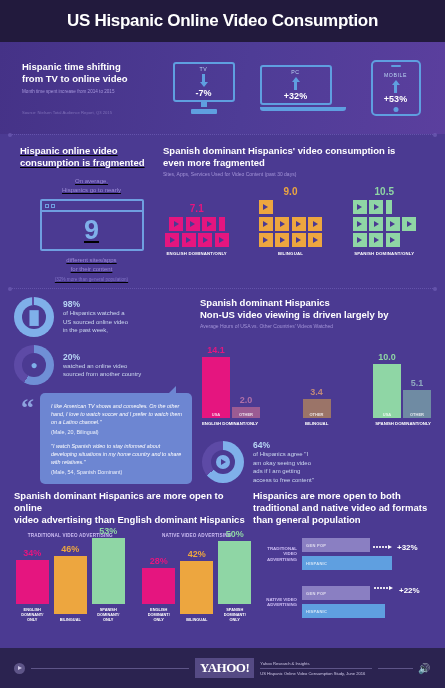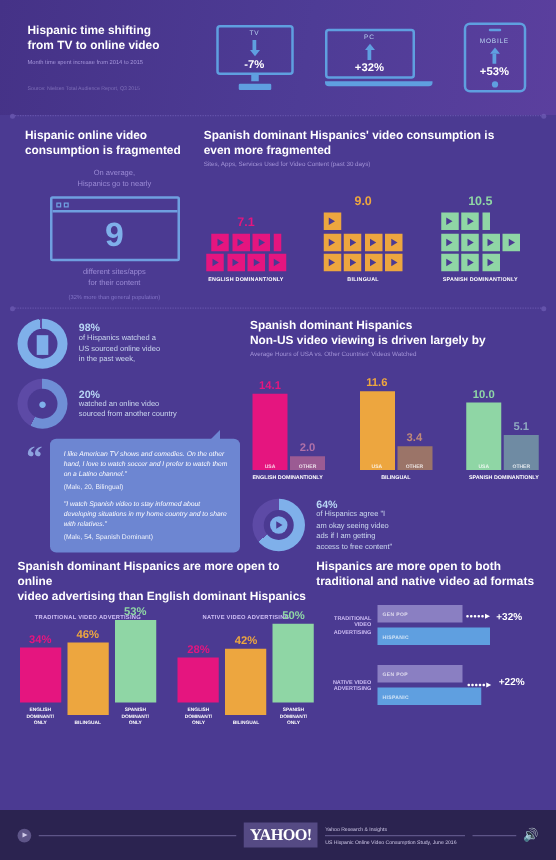--- a/index.html
+++ b/index.html
@@ -49,21 +49,21 @@
   .tv-stand{ width:26px;height:5px;background:#5f9fe0;margin:2px auto 0;border-radius:1px;}
   .tv-neck{ width:6px;height:5px;background:#5f9fe0;margin:0 auto;}
   .pc-screen{ width:72px;height:40px;border:2.5px solid #5f9fe0;border-radius:3px;display:flex;flex-direction:column;align-items:center;justify-content:center;}
   .pc-base{ width:86px;height:4px;background:#5f9fe0;border-radius:0 0 3px 3px;margin:2px auto 0;}
   .mob-body{ width:50px;height:56px;border:2.5px solid #5f9fe0;border-radius:5px;display:flex;flex-direction:column;align-items:center;justify-content:center;position:relative;}
   .mob-body::before{content:"";position:absolute;top:3px;left:50%;transform:translateX(-50%);width:10px;height:1.5px;background:#5f9fe0;border-radius:1px;}
   .mob-body::after{content:"";position:absolute;bottom:2px;left:50%;transform:translateX(-50%);width:5px;height:5px;border-radius:50%;background:#5f9fe0;}
 
   
   .band2 { display:flex; padding: 10px 0 6px 0; }
-  .b2-left { width: 163px; padding-left: 20px; }
+  .b2-left { width: 163px; padding-left: 20px; text-decoration: underline; }
   .b2-left .cap { color:#9b8bd6; font-size:6px; text-align:center; line-height:9px; margin-top:8px; }
   .browser { width:104px;height:52px;border:2px solid #6f9fe0;border-radius:2px;margin:4px auto 0; }
   .browser-bar{ height:11px;border-bottom:2px solid #6f9fe0;display:flex;align-items:center;padding-left:3px;gap:2px;}
   .dot-sq{ width:4px;height:4px;border:1px solid #6f9fe0;}
   .browser-body{ height:37px;display:flex;align-items:center;justify-content:center;color:#7fb0ea;font-size:27px;font-weight:bold;line-height:1;}
   .b2-left .cap2 { color:#9b8bd6; font-size:6px; text-align:center; line-height:9px; margin-top:5px;}
   .b2-left .cap3 { color:#8476c9; font-size:4.6px; text-align:center; margin-top:3px;}
   .b2-right { flex:1; padding-right:25px; }
   .frag-groups{ display:flex; justify-content:space-between; align-items:flex-end; margin-top:8px; padding:0 4px 0 2px;}
   .frag-g{ text-align:center; }
@@ -137,20 +137,23 @@
   .f-m1{ color:#cfc9e8; font-size:4.1px; padding-bottom:2px; border-bottom:1px solid #5e5588; }
   .f-m2{ color:#cfc9e8; font-size:4.1px; padding-top:2px; }
   .f-line2{ flex:1; height:1px; background:#5e5588; }
   .f-vol{ color:#cfc9e8; font-size:10px; flex:none; }
 </style>
 </head>
 <body>
 
 <div class="page">
 
+  <div class="header">
+    <h1>US Hispanic Online Video Consumption</h1>
+  </div>
 
   <div class="band1">
     <div class="b1-left">
       <div class="t">Hispanic time shifting</div>
       <div class="t">from TV to online video</div>
       <div class="s">Month time spent increase from 2014 to 2015</div>
       <div class="src">Source: Nielsen Total Audience Report, Q3 2015</div>
     </div>
     <div class="devices">
 
@@ -291,21 +294,21 @@
                 </span>
               <span class="tile" style="background:#eda63f;">
                   <i></i>
                 </span>
             </div>
           </div>
           <div class="frag-lbl" style="color:#fff;">BILINGUAL</div>
         </div>
 
         <div class="frag-g">
-          <div class="frag-num" style="color:#8fd6a5;margin-top:12px;">10.5</div>
+          <div class="frag-num" style="color:#8fd6a5;">10.5</div>
           <div class="frag-rows">
             <div class="frag-row" style="justify-content:flex-start;width:100%;">
               <span class="tile" style="background:#8fd6a5;">
                   <i></i>
                 </span>
               <span class="tile" style="background:#8fd6a5;">
                   <i></i>
                 </span>
               <span class="tile half" style="background:#8fd6a5;"></span>
             </div>
@@ -400,26 +403,20 @@
           </div>
           <div class="hbar-wrap">
             <div class="hbar-num" style="color:#b070a8;">2.0</div>
             <div class="hbar" style="height:11px;background:#9b5b93;">
               <span>OTHER</span>
             </div>
           </div>
         </div>
 
         <div class="hrs-group">
-          <div class="hbar-wrap">
-            <div class="hbar-num" style="color:#eda63f;">11.6</div>
-            <div class="hbar" style="height:63px;background:#eda63f;">
-              <span>USA</span>
-            </div>
-          </div>
           <div class="hbar-wrap">
             <div class="hbar-num" style="color:#c08a78;">3.4</div>
             <div class="hbar" style="height:19px;background:#9b7468;">
               <span>OTHER</span>
             </div>
           </div>
         </div>
 
         <div class="hrs-group">
           <div class="hbar-wrap">
@@ -531,20 +528,21 @@
             </div>
           </div>
         </div>
 
       </div>
     </div>
 
     <div class="b4-right">
       <div class="sec-title">Hispanics are more open to both</div>
       <div class="sec-title">traditional and native video ad formats</div>
+      <div class="sec-title">than general population</div>
 
       <div class="fmt-row" style="margin-top:12px;">
         <div class="fmt-side">
           <div>TRADITIONAL</div>
           <div>VIDEO</div>
           <div>ADVERTISING</div>
         </div>
         <div class="fmt-bars">
           <div style="display:flex;align-items:center;gap:3px;">
             <div class="fmt-bar gp" style="width:68px;background:#8a7fc2;">GEN POP</div>
@@ -561,21 +559,21 @@
           <div class="fmt-bar" style="width:90px;background:#5f9fe0;">HISPANIC</div>
         </div>
       </div>
 
       <div class="fmt-row" style="margin-top:16px;">
         <div class="fmt-side">
           <div>NATIVE VIDEO</div>
           <div>ADVERTISING</div>
         </div>
         <div class="fmt-bars">
-          <div style="display:flex;align-items:flex-end;gap:4px;">
+          <div style="display:flex;align-items:flex-start;gap:4px;">
             <div class="fmt-bar gp" style="width:68px;background:#8a7fc2;">GEN POP</div>
             <div class="dots">
               <span class="d"></span>
                 <span class="d"></span>
                 <span class="d"></span>
                 <span class="d"></span>
                 <span class="d"></span>
                 <span class="tri"></span>
             </div>
             <div class="fmt-delta">+22%</div>

